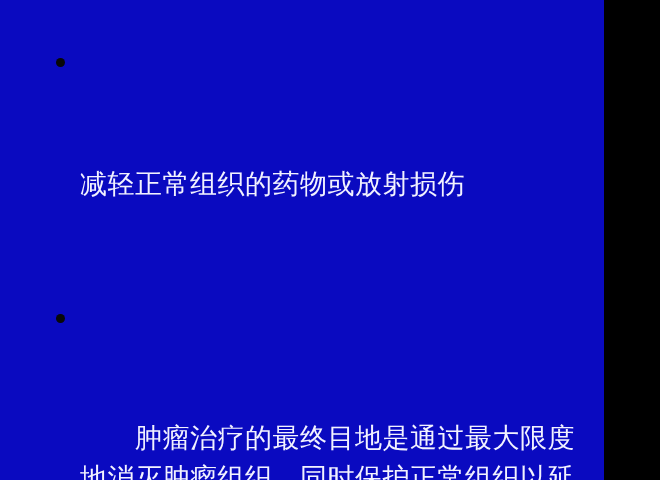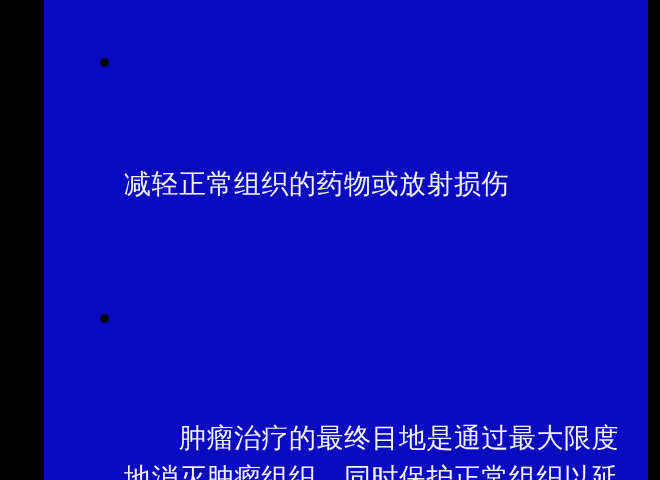--- a/index.html
+++ b/index.html
@@ -7,21 +7,20 @@
     padding: 0;
     background: #000000;
   }
   #slide {
     position: relative;
     width: 604px;
     height: 480px;
     background: #0A0AC0;
     overflow: hidden;
     font-family: "DejaVu Sans", "Liberation Sans", sans-serif;
-    margin-left: 44px;
   }
   .bullet-list {
     position: absolute;
     left: 0;
     top: 44px;
     width: 660px;
     margin: 0;
     padding: 0;
     list-style: none;
   }

